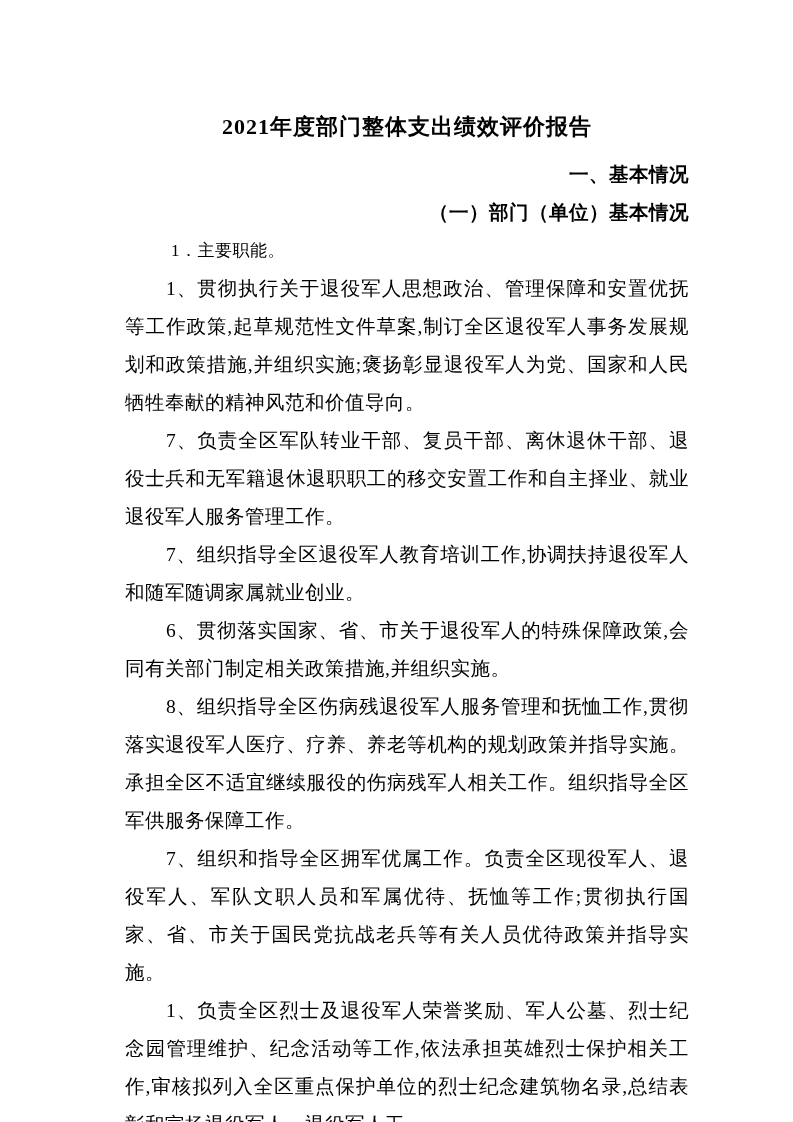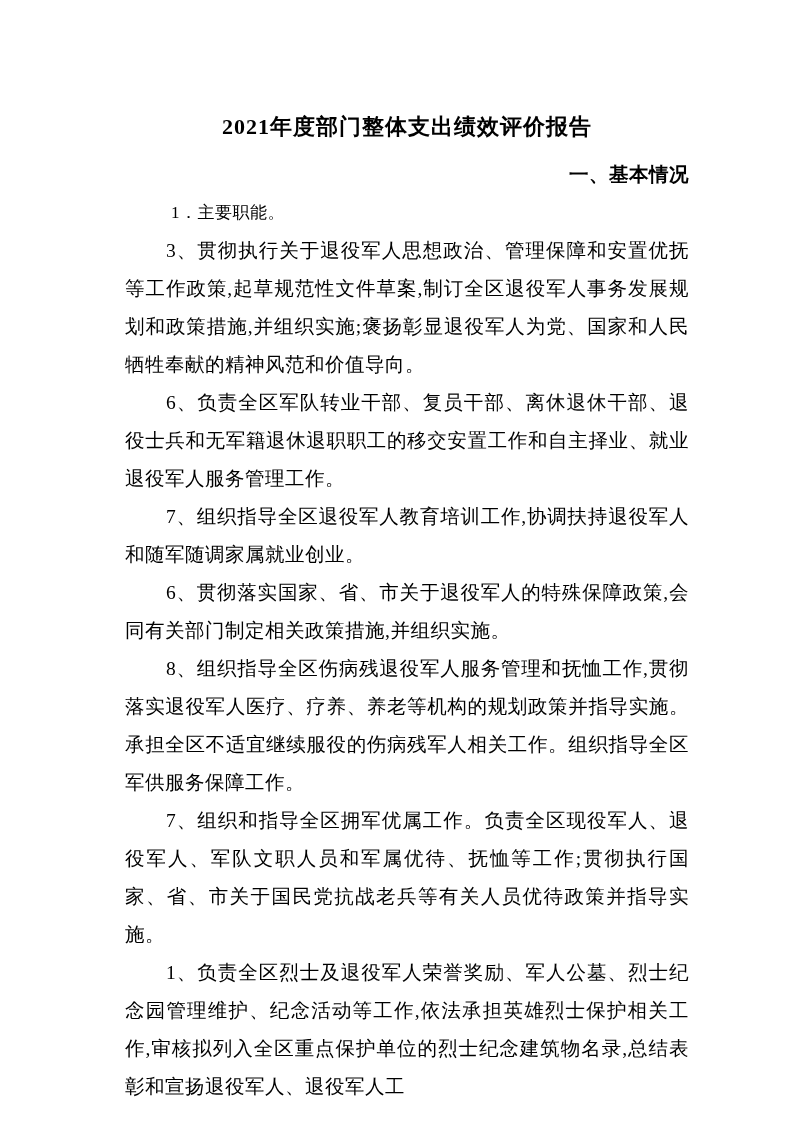--- a/index.html
+++ b/index.html
@@ -55,26 +55,27 @@
   }
 </style>
 </head>
 <body>
 
 <div class="page">
   <h1 class="doc-title">2021年度部门整体支出绩效评价报告</h1>
 
   <h2 class="heading-l1">一、基本情况</h2>
 
+  <h2 class="heading-l2">（一）部门（单位）基本情况</h2>
 
   <p class="sub-item">1．主要职能。</p>
 
-  <p class="body-para">3、贯彻执行关于退役军人思想政治、管理保障和安置优抚等工作政策,起草规范性文件草案,制订全区退役军人事务发展规划和政策措施,并组织实施;褒扬彰显退役军人为党、国家和人民牺牲奉献的精神风范和价值导向。</p>
+  <p class="body-para">1、贯彻执行关于退役军人思想政治、管理保障和安置优抚等工作政策,起草规范性文件草案,制订全区退役军人事务发展规划和政策措施,并组织实施;褒扬彰显退役军人为党、国家和人民牺牲奉献的精神风范和价值导向。</p>
 
-  <p class="body-para">6、负责全区军队转业干部、复员干部、离休退休干部、退役士兵和无军籍退休退职职工的移交安置工作和自主择业、就业退役军人服务管理工作。</p>
+  <p class="body-para">7、负责全区军队转业干部、复员干部、离休退休干部、退役士兵和无军籍退休退职职工的移交安置工作和自主择业、就业退役军人服务管理工作。</p>
 
   <p class="body-para">7、组织指导全区退役军人教育培训工作,协调扶持退役军人和随军随调家属就业创业。</p>
 
   <p class="body-para">6、贯彻落实国家、省、市关于退役军人的特殊保障政策,会同有关部门制定相关政策措施,并组织实施。</p>
 
 
   <p class="body-para">8、组织指导全区伤病残退役军人服务管理和抚恤工作,贯彻落实退役军人医疗、疗养、养老等机构的规划政策并指导实施。承担全区不适宜继续服役的伤病残军人相关工作。组织指导全区军供服务保障工作。</p>
 
   <p class="body-para">7、组织和指导全区拥军优属工作。负责全区现役军人、退役军人、军队文职人员和军属优待、抚恤等工作;贯彻执行国家、省、市关于国民党抗战老兵等有关人员优待政策并指导实施。</p>
 

